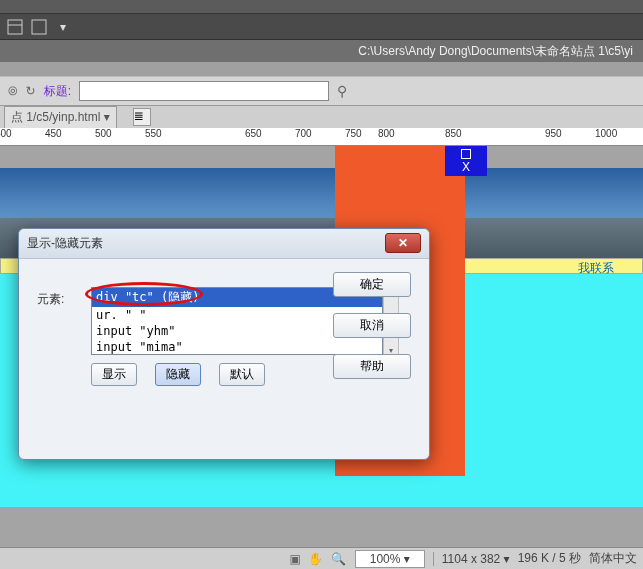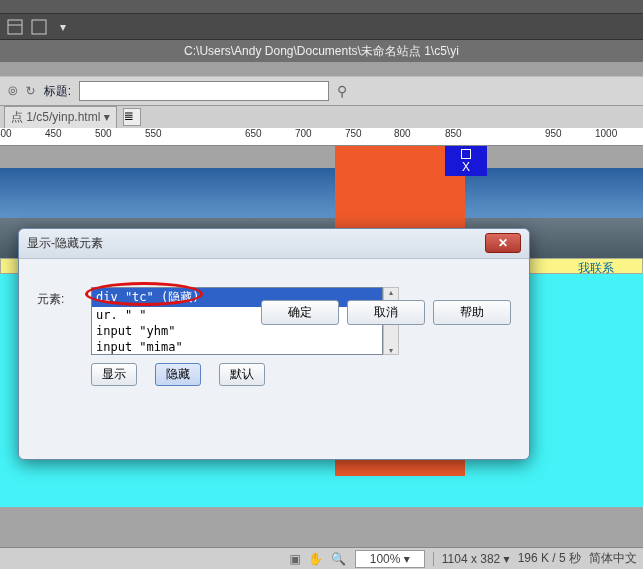--- a/index.html
+++ b/index.html
@@ -1,55 +1,55 @@
 <!DOCTYPE html>
 <html><head>
 <meta charset="utf-8">
 <style>
 *{box-sizing:border-box;margin:0;padding:0;font-family:"Microsoft YaHei",SimSun,Arial,sans-serif;font-size:12px}
 body{background:#a4a4a4;width:643px;height:569px;overflow:hidden;position:relative}
 .topbar{background:#5b5b5b;height:14px;border-bottom:1px solid #333}
 .iconbar{background:#4a4a4a;height:26px;display:flex;align-items:center;padding:0 6px;gap:6px;border-bottom:1px solid #2f2f2f}
 .ico{width:18px;height:18px;display:flex;align-items:center;justify-content:center;color:#ddd;cursor:pointer}
-.pathbar{background:#6f6f6f;color:#eee;height:22px;display:flex;align-items:center;padding:0 10px;justify-content:center}
+.pathbar{background:#6f6f6f;color:#eee;height:22px;display:flex;align-items:center;padding:0 10px;justify-content:flex-end}
 .subgrey{background:#a0a0a0;height:14px}
 .toolbar2{background:#d6d6d6;height:30px;display:flex;align-items:center;padding:0 8px;gap:8px;border-top:1px solid #bbb;border-bottom:1px solid #999}
-.titlelabel{color:#0f172a}
+.titlelabel{color:#6d28d9}
 .titleinput{flex:0 0 250px;height:20px;border:1px solid #888;background:#fff}
 .wand{color:#666;font-size:14px}
-.tabrow{background:#cfcfcf;height:22px;display:flex;align-items:center;padding:0 4px;gap:6px}
+.tabrow{background:#cfcfcf;height:22px;display:flex;align-items:center;padding:0 4px;gap:16px}
 .tab{background:#e0e0e0;border:1px solid #999;padding:2px 6px;color:#555}
 .docico{width:18px;height:18px;border:1px solid #999;background:#eee}
 .ruler{background:#fff;height:18px;position:relative;overflow:hidden;border-bottom:1px solid #888}
 .ruler .tick{position:absolute;top:0;font-size:10px;color:#333}
 .canvas{position:relative;height:361px;background:#a4a4a4;overflow:hidden}
 .sky{position:absolute;top:22px;left:0;right:0;height:90px;background:linear-gradient(#2a5f9e,#5a8fc5,#7da8d0)}
 .mtn{position:absolute;top:72px;left:0;right:0;height:40px;background:linear-gradient(180deg,#6a7a85,#4a5a65)}
 .cyan{position:absolute;top:112px;left:0;right:0;bottom:0;background:#44f3f7}
 .yellow{position:absolute;top:112px;left:0;right:0;height:16px;background:#fbf587;border:1px solid #aa9}
 .yellowtxt{position:absolute;right:28px;top:1px;color:#0369a1}
 .orange{position:absolute;top:0;left:335px;width:130px;height:330px;background:#f05a2b}
 .bluex{position:absolute;top:0;left:445px;width:42px;height:30px;background:#1717d8;display:flex;flex-direction:column;align-items:center;justify-content:center;color:#fff}
 .bluex .sq{width:10px;height:10px;border:1px solid #fff;margin-bottom:1px}
-.dialog{position:absolute;top:228px;left:18px;width:512px;height:232px;background:#eef2f7;border:1px solid #6b8aaa;border-radius:6px;box-shadow:0 4px 18px rgba(0,0,0,.5)}
+.dialog{position:absolute;top:228px;left:18px;width:412px;height:232px;background:#eef2f7;border:1px solid #6b8aaa;border-radius:6px;box-shadow:0 4px 18px rgba(0,0,0,.5)}
 .dlg-title{height:30px;background:linear-gradient(#e8eef6,#d5dee9);border-bottom:1px solid #b8c4d2;border-radius:6px 6px 0 0;display:flex;align-items:center;padding:0 8px;color:#333;position:relative}
 .dlg-close{position:absolute;right:8px;top:4px;width:36px;height:20px;background:linear-gradient(#d96a5e,#b13a2f);border:1px solid #8a1f16;border-radius:3px;color:#fff;display:flex;align-items:center;justify-content:center;font-weight:bold;cursor:pointer}
 .dlg-body{position:relative;padding:44px 14px 14px 14px;height:calc(100% - 30px)}
 .elabel{position:absolute;left:18px;top:32px;color:#333}
 .listwrap{position:absolute;left:72px;top:28px;width:292px;height:68px;border:1px solid #7a8a9a;background:#fff;overflow:hidden}
 .listwrap .row{padding:1px 4px;font-family:SimSun,monospace;white-space:nowrap}
 .listwrap .row.sel{background:#2f62c9;color:#fff}
 .redring{position:absolute;left:66px;top:23px;width:118px;height:24px;border:3px solid #d11;border-radius:50%/50%;pointer-events:none}
 .scrollbar{position:absolute;left:364px;top:28px;width:16px;height:68px;background:#eaeaea;border:1px solid #bfbfbf}
 .scrollbar .up,.scrollbar .down{height:8px;display:flex;align-items:center;justify-content:center;font-size:8px;color:#666}
 .scrollbar .down{position:absolute;bottom:0;left:0;right:0}
 .btnrow{position:absolute;left:72px;top:104px;display:flex;gap:18px}
 .minibtn{padding:2px 10px;border:1px solid #8a9aad;background:linear-gradient(#fdfdfd,#e4e9ef);border-radius:3px;cursor:pointer}
 .minibtn.active{background:linear-gradient(#dfe9fb,#c5d6f3);border-color:#5b84c4}
-.rcol{position:absolute;right:18px;top:41px;display:flex;flex-direction:row;gap:8px}
+.rcol{position:absolute;right:18px;top:13px;display:flex;flex-direction:column;gap:16px}
 .rbtn{width:78px;padding:3px 0;text-align:center;border:1px solid #8a9aad;background:linear-gradient(#fdfdfd,#e4e9ef);border-radius:3px;cursor:pointer}
 .statusbar{position:absolute;bottom:0;left:0;right:0;height:22px;background:#cfcfcf;border-top:1px solid #888;display:flex;align-items:center;justify-content:flex-end;padding:0 6px;gap:8px;color:#444}
 .sbico{color:#666}
 .zoom{border:1px solid #999;background:#fff;padding:1px 14px}
 .vdiv{width:1px;height:14px;background:#999}
 </style>
 </head>
 <body>
 
 <div class="topbar"></div>
@@ -90,21 +90,21 @@
 
 <div class="ruler">
     <span class="tick" style="left: -5px;">400</span>
     <span class="tick" style="left: 45px;">450</span>
     <span class="tick" style="left: 95px;">500</span>
     <span class="tick" style="left: 145px;">550</span>
     <span class="tick" style="left: 195px; margin-top: 23px;">600</span>
     <span class="tick" style="left: 245px;">650</span>
     <span class="tick" style="left: 295px;">700</span>
     <span class="tick" style="left: 345px;">750</span>
-    <span class="tick" style="left: 394px;">800</span>
+    <span class="tick" style="left: 378px;">800</span>
     <span class="tick" style="left: 445px;">850</span>
     <span class="tick" style="left: 495px; margin-top: 24px;">900</span>
     <span class="tick" style="left: 545px;">950</span>
     <span class="tick" style="left: 595px;">1000</span>
   </div>
 
 <div class="canvas">
   <div class="sky"></div>
   <div class="mtn"></div>
   <div class="cyan"></div>

